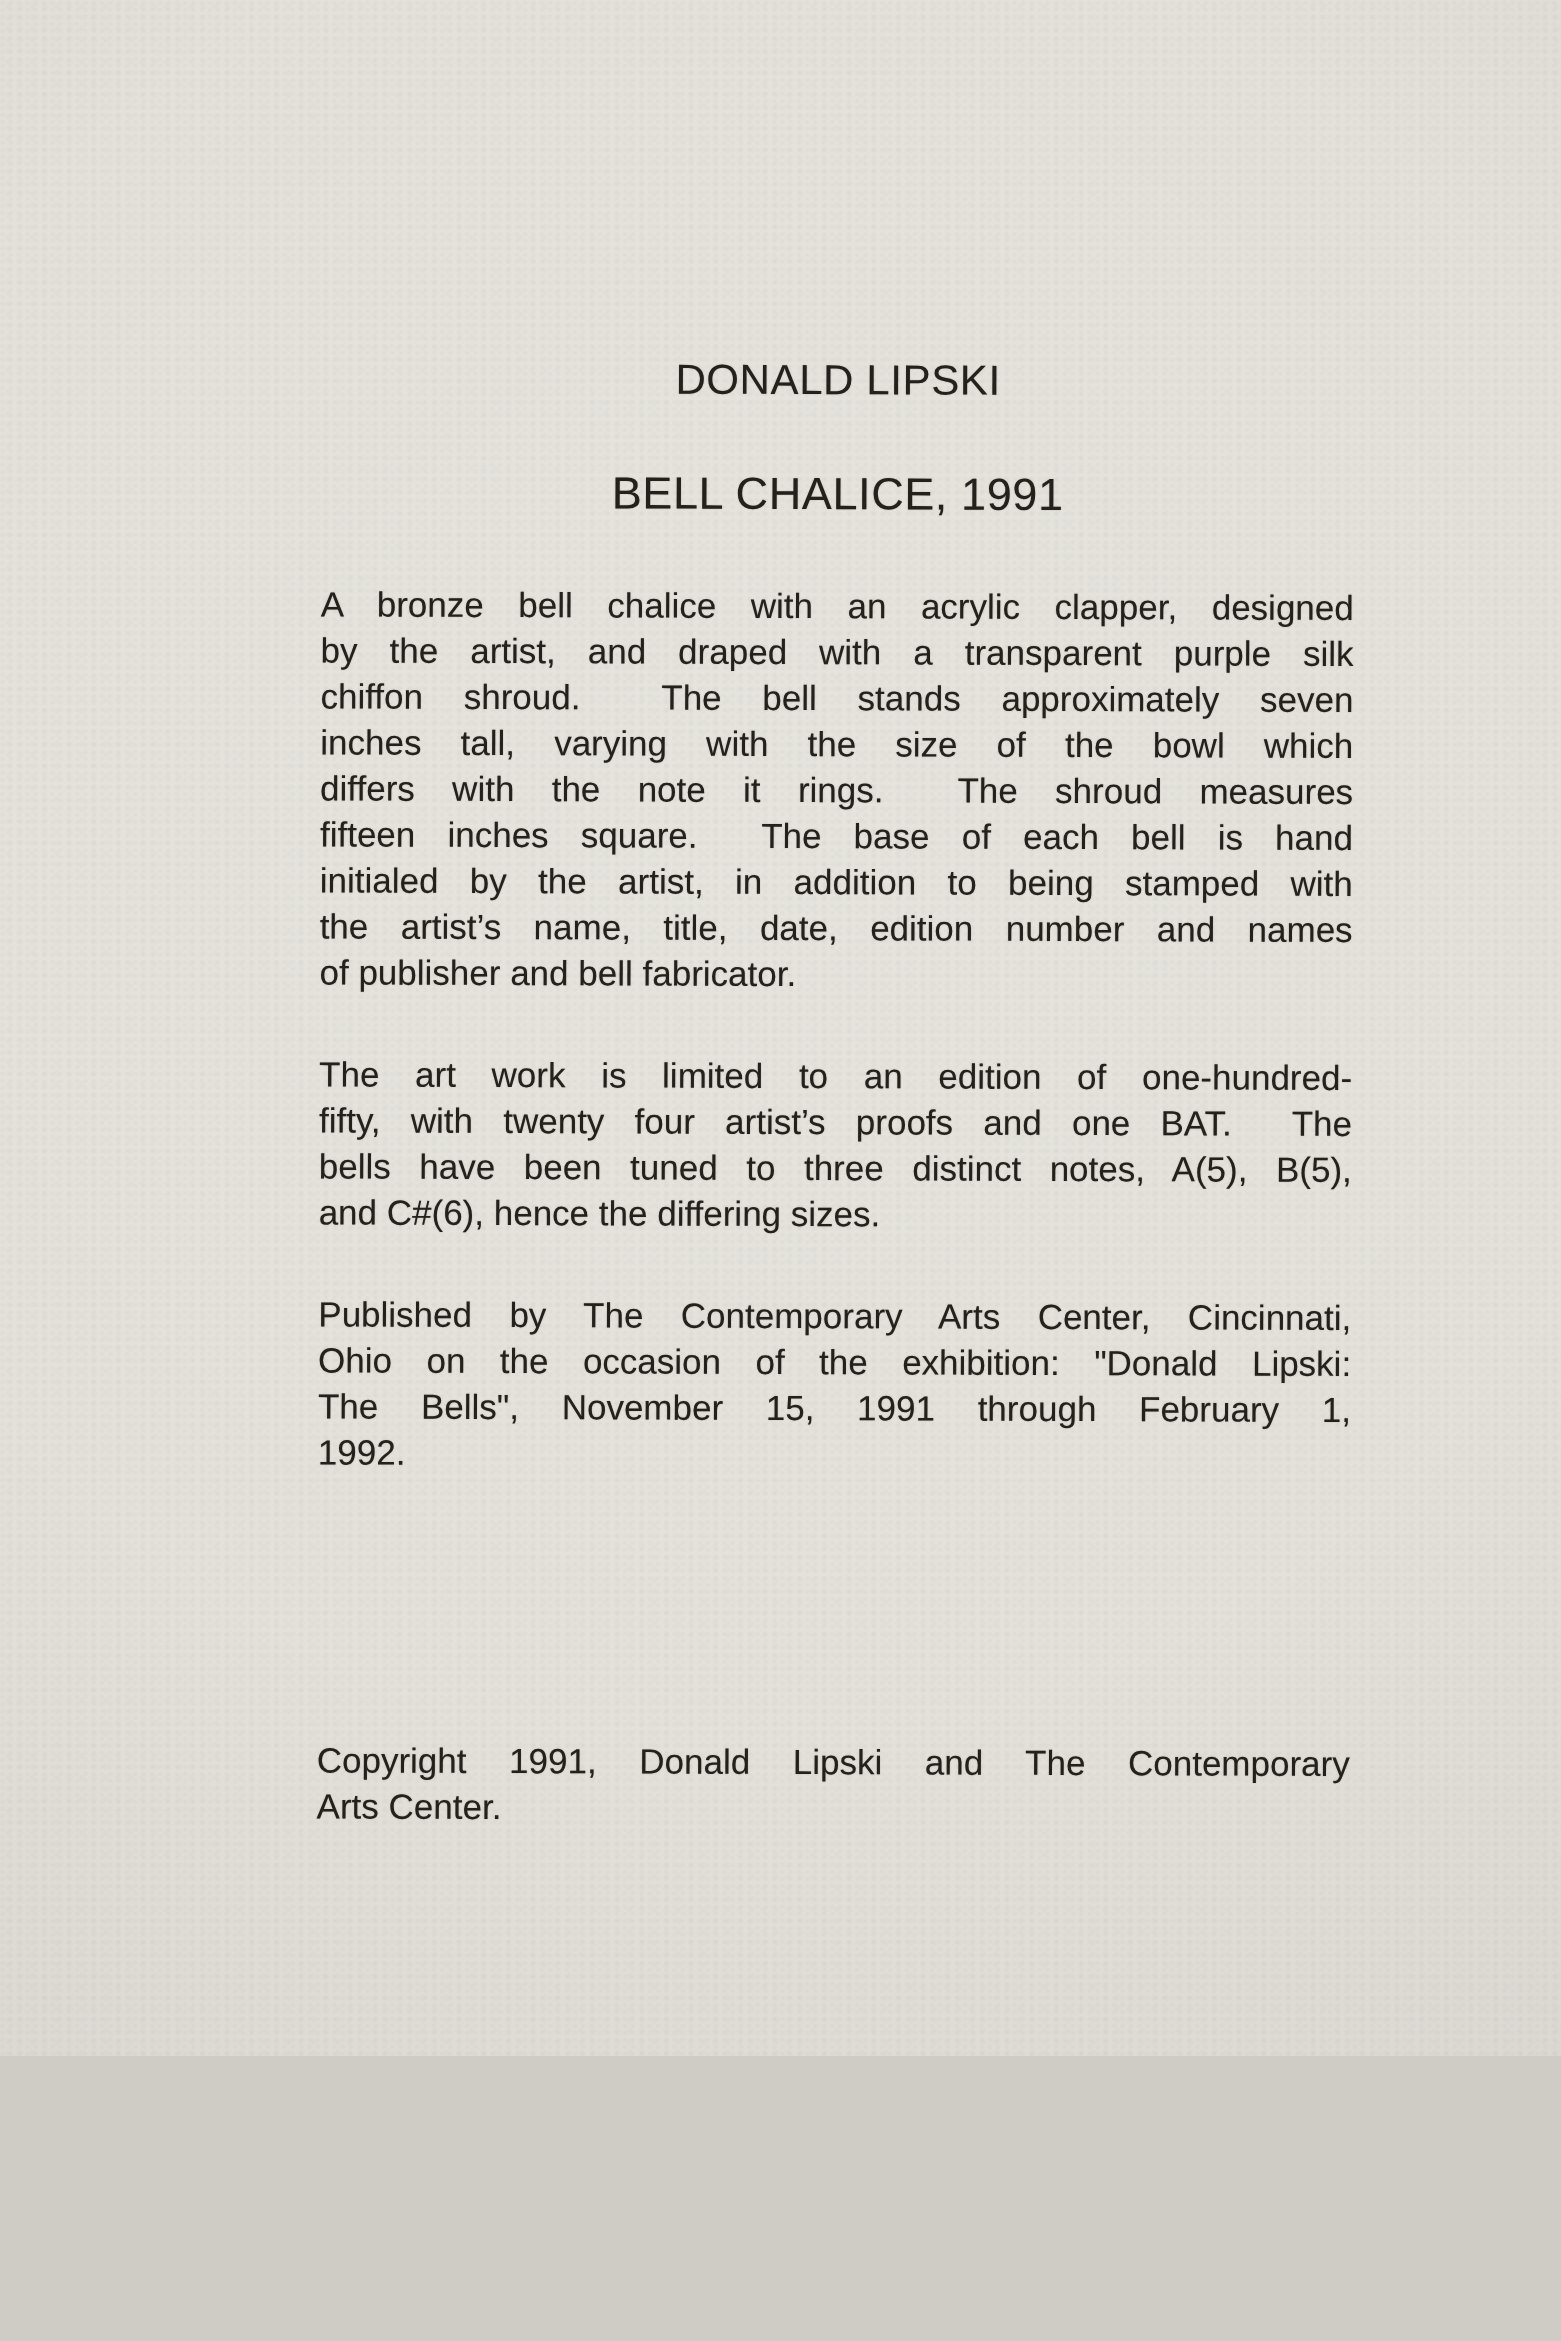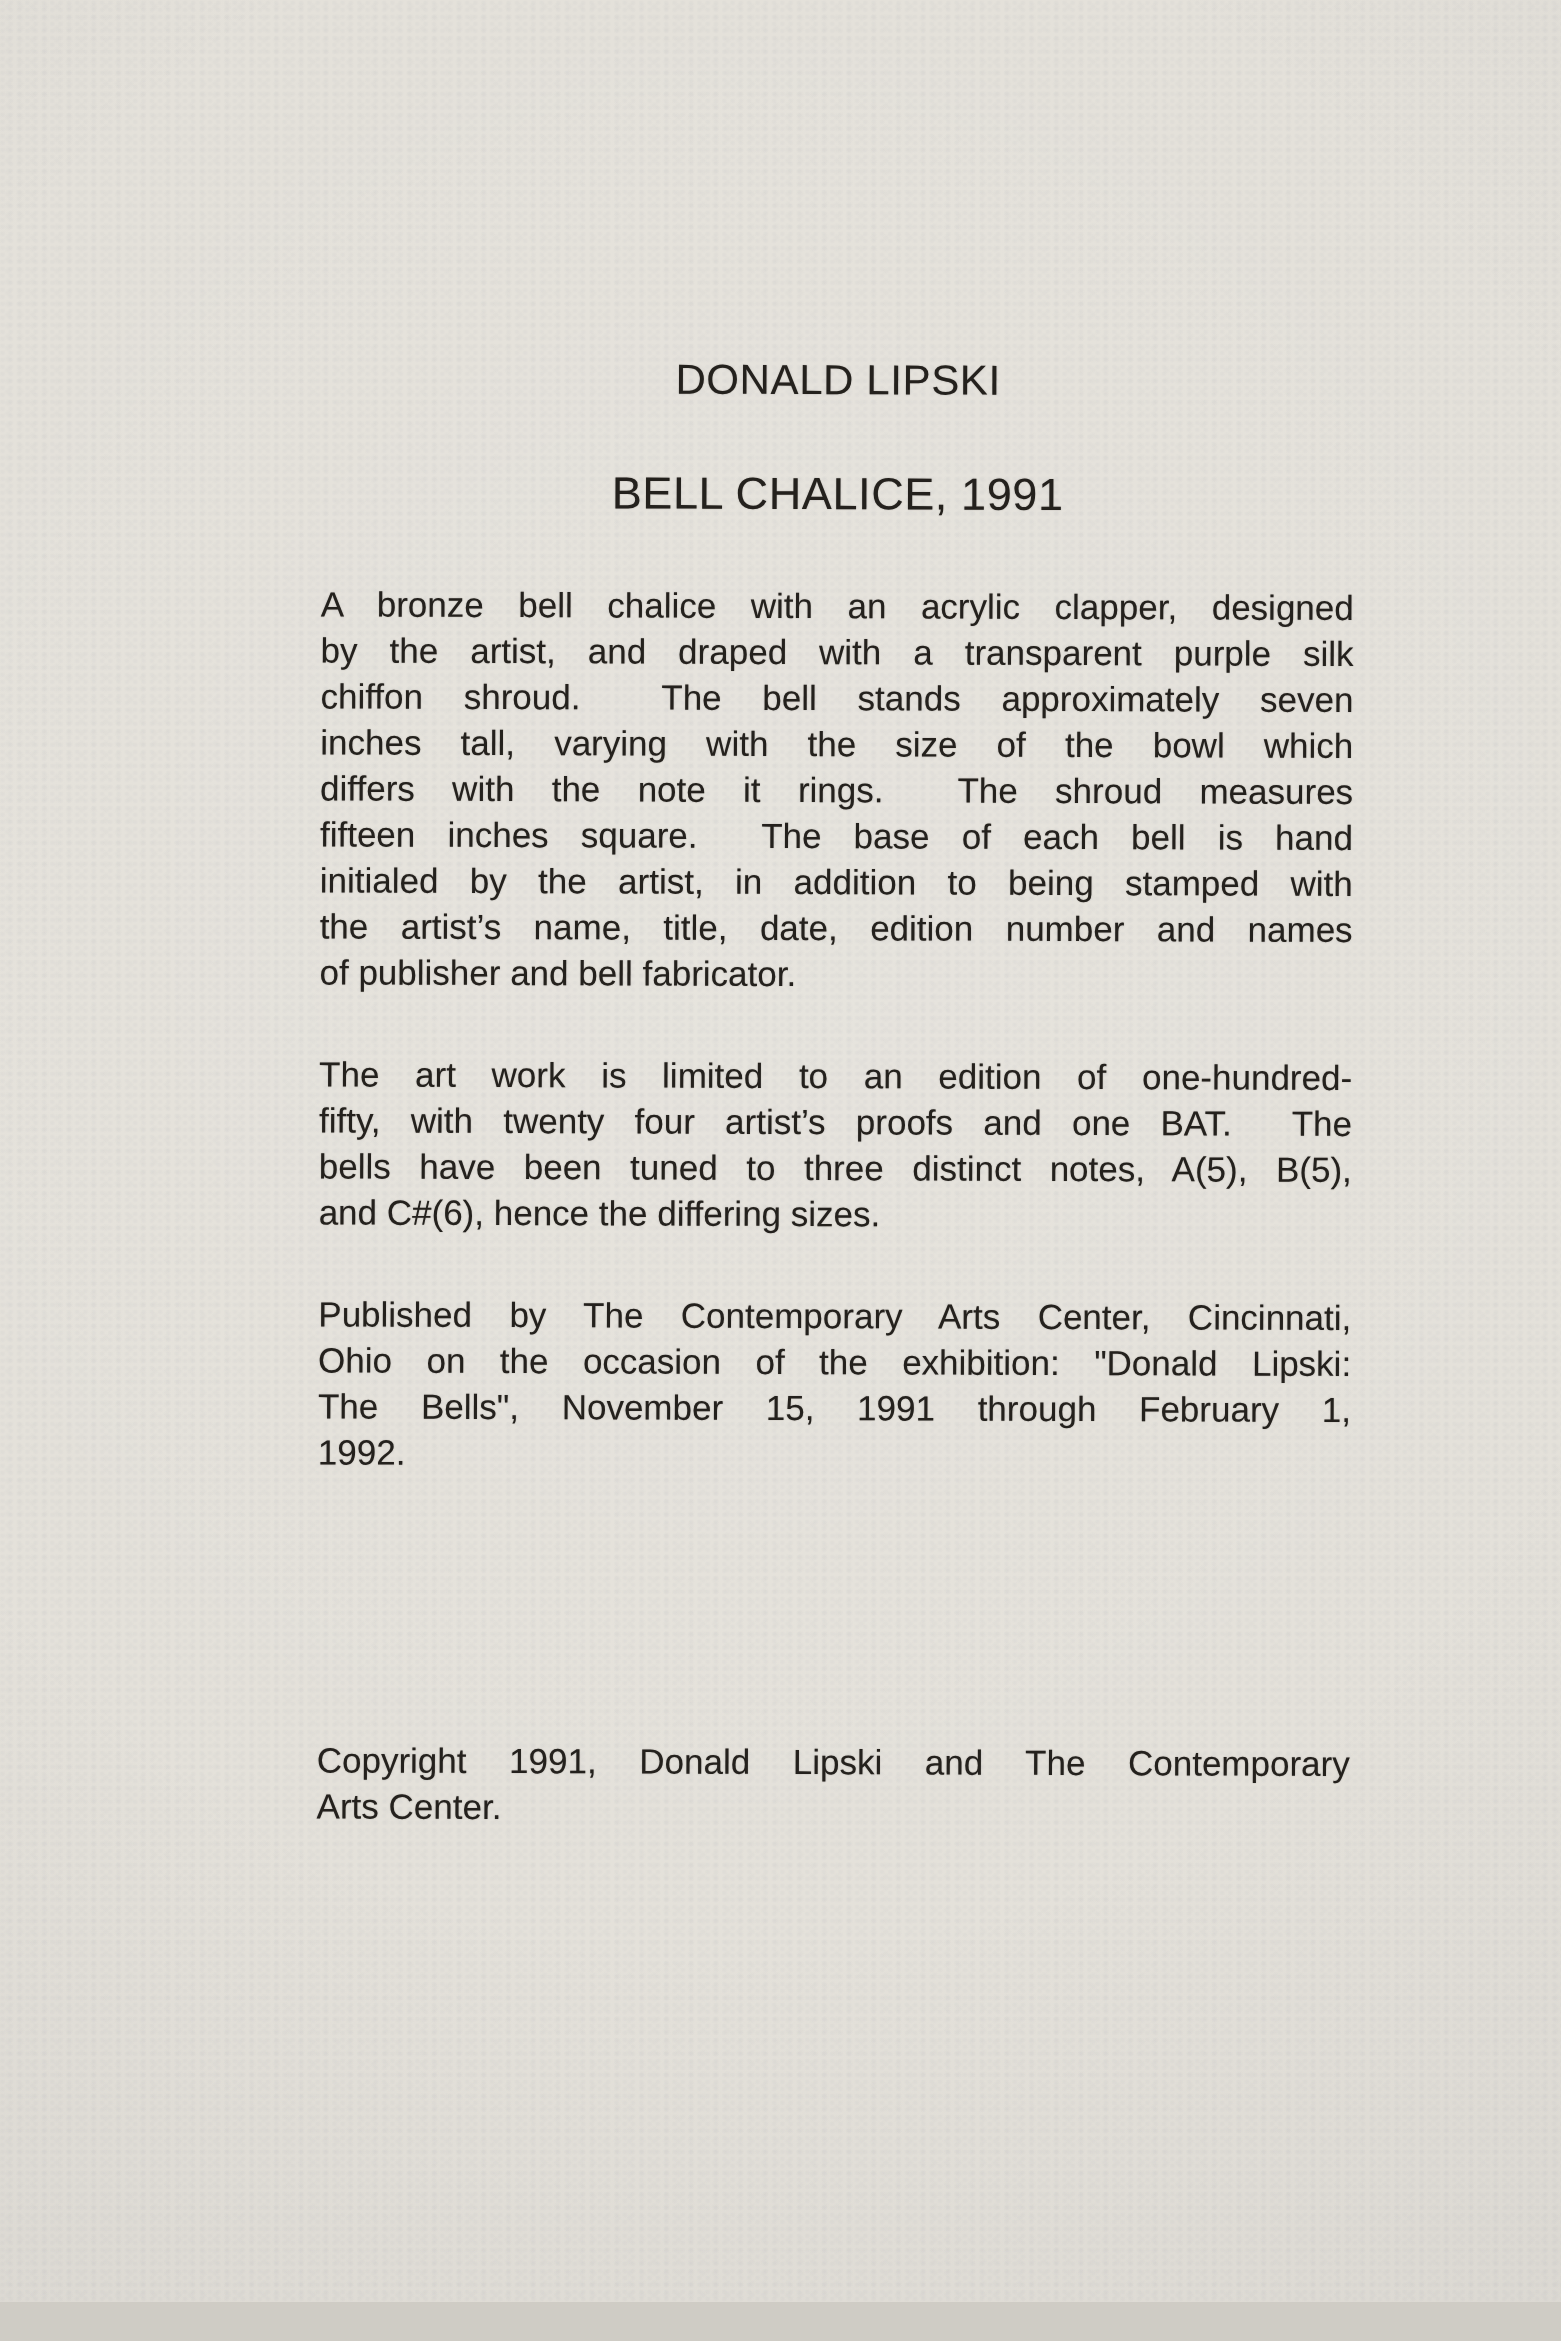--- a/index.html
+++ b/index.html
@@ -10,21 +10,21 @@
     width: 1561px;
     height: 2342px;
     background: #cfccc5;
     font-family: "Liberation Sans", "DejaVu Sans", sans-serif;
     overflow: hidden;
   }
   
   .photo {
     position: relative;
     width: 1561px;
-    height: 2302px;
+    height: 2056px;
     background-color: var(--paper, #e4e1da);
     background-image:
       radial-gradient(circle at 30% 40%, rgba(135,140,158,0.05) 0 18%, rgba(135,140,158,0) 42%),
       radial-gradient(circle at 68% 62%, rgba(120,126,145,0.04) 0 15%, rgba(120,126,145,0) 40%),
       radial-gradient(125% 92% at 47% 40%, rgba(255,255,255,0.10) 0%, rgba(255,255,255,0) 48%, rgba(62,60,68,0.09) 100%);
     background-size: 8.3px 7px, 12.2px 11px, 100% 100%;
   }
   .content {
     position: absolute;
     top: 0;

